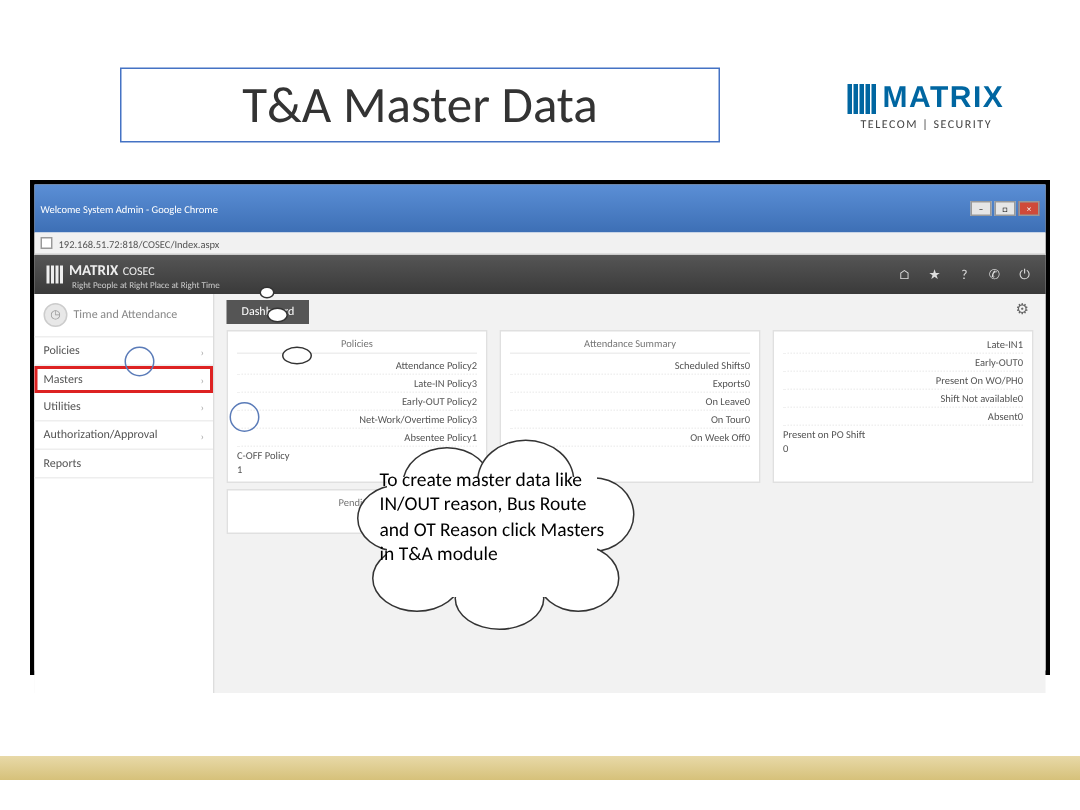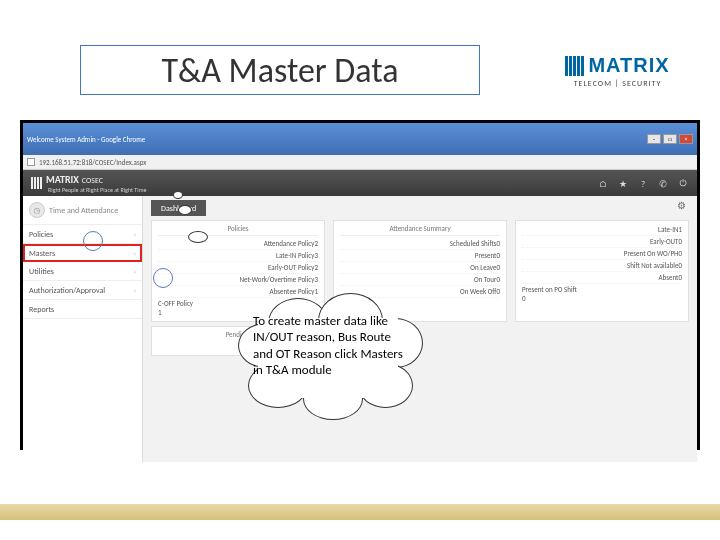--- a/index.html
+++ b/index.html
@@ -208,21 +208,21 @@
             </div>
         </div>
 
         <div class="card">
           <div class="card-title">Attendance Summary</div>
           <div class="card-row">
               <span>Scheduled Shifts</span>
               <span>0</span>
             </div>
           <div class="card-row">
-              <span>Present</span>
+              <span>Exports</span>
               <span>0</span>
             </div>
           <div class="card-row">
               <span>On Leave</span>
               <span>0</span>
             </div>
           <div class="card-row">
               <span>On Tour</span>
               <span>0</span>
             </div>

